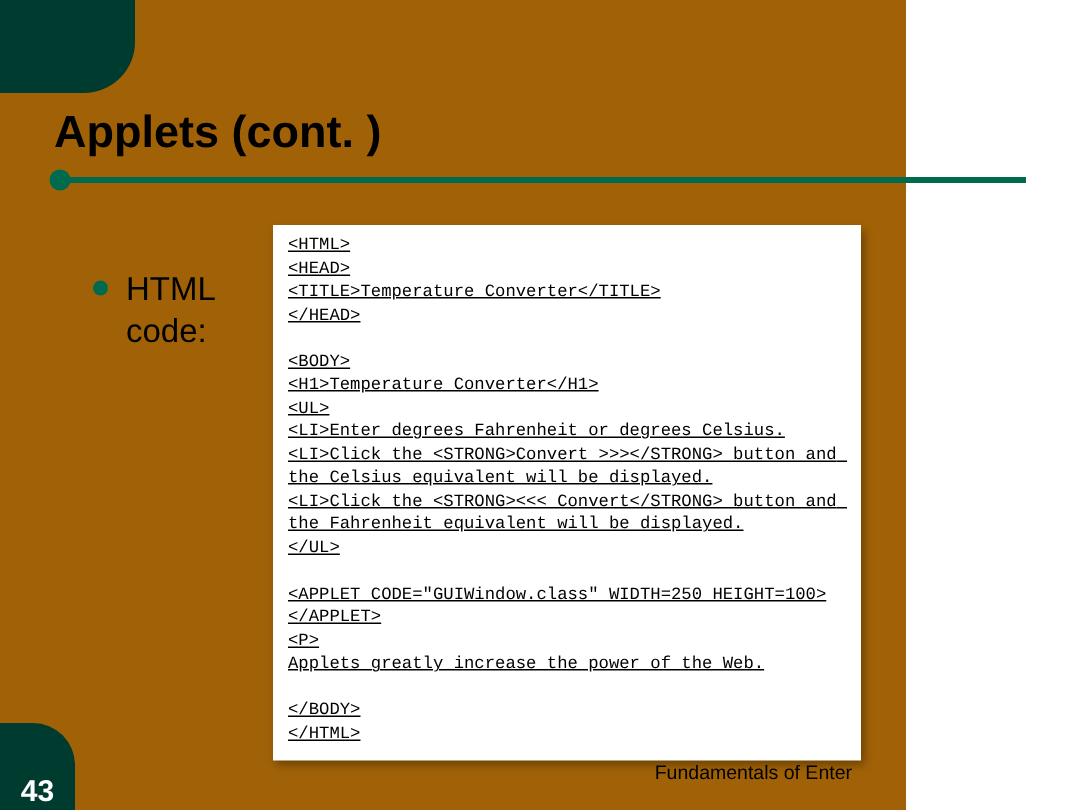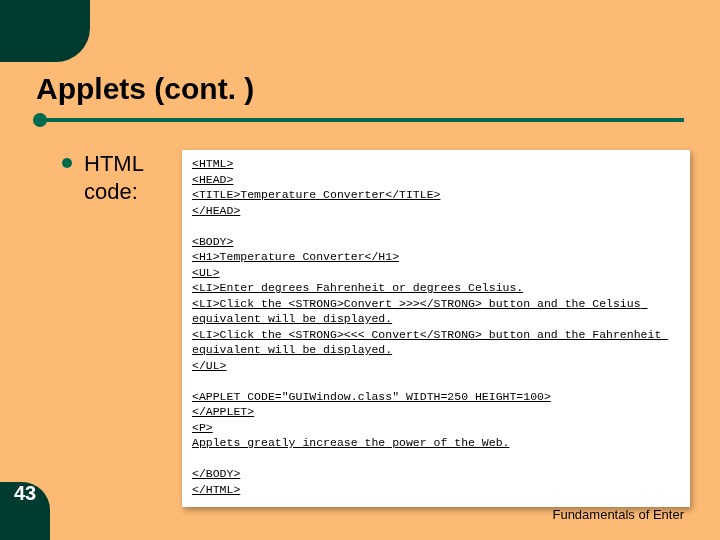--- a/index.html
+++ b/index.html
@@ -6,23 +6,23 @@
     margin: 0;
     padding: 0;
     width: 720px;
     height: 540px;
     font-family: Arial, Helvetica, sans-serif;
     background: #ffffff;
     overflow: hidden;
   }
   .slide {
     position: relative;
-    width: 720px;
+    width: 604px;
     height: 540px;
-    background: #fdba74;
+    background: #a16207;
   }
   .top-corner {
     position: absolute;
     top: 0;
     left: 0;
     width: 90px;
     height: 62px;
     background: #003b2f;
     border-bottom-right-radius: 34px;
   }
@@ -65,20 +65,21 @@
     right: 30px;
     display: flex;
     align-items: flex-start;
     gap: 18px;
   }
   .bullet-col {
     display: flex;
     align-items: flex-start;
     gap: 12px;
     flex: 0 0 auto;
+    margin-top: 29px;
   }
   .bullet-dot {
     width: 10px;
     height: 10px;
     border-radius: 50%;
     background: #006a4e;
     margin-top: 8px;
     flex: 0 0 auto;
   }
   .bullet-text {
@@ -109,21 +110,21 @@
     left: 0;
     bottom: 0;
     width: 50px;
     height: 58px;
     background: #003b2f;
     border-top-right-radius: 28px;
     color: #fff;
     font-size: 20px;
     font-weight: bold;
     display: flex;
-    align-items: flex-start;
+    align-items: flex-end;
     justify-content: center;
   }
   .footer-text {
     position: absolute;
     right: 36px;
     bottom: 18px;
     font-size: 13px;
     color: #000;
   }
 </style>

